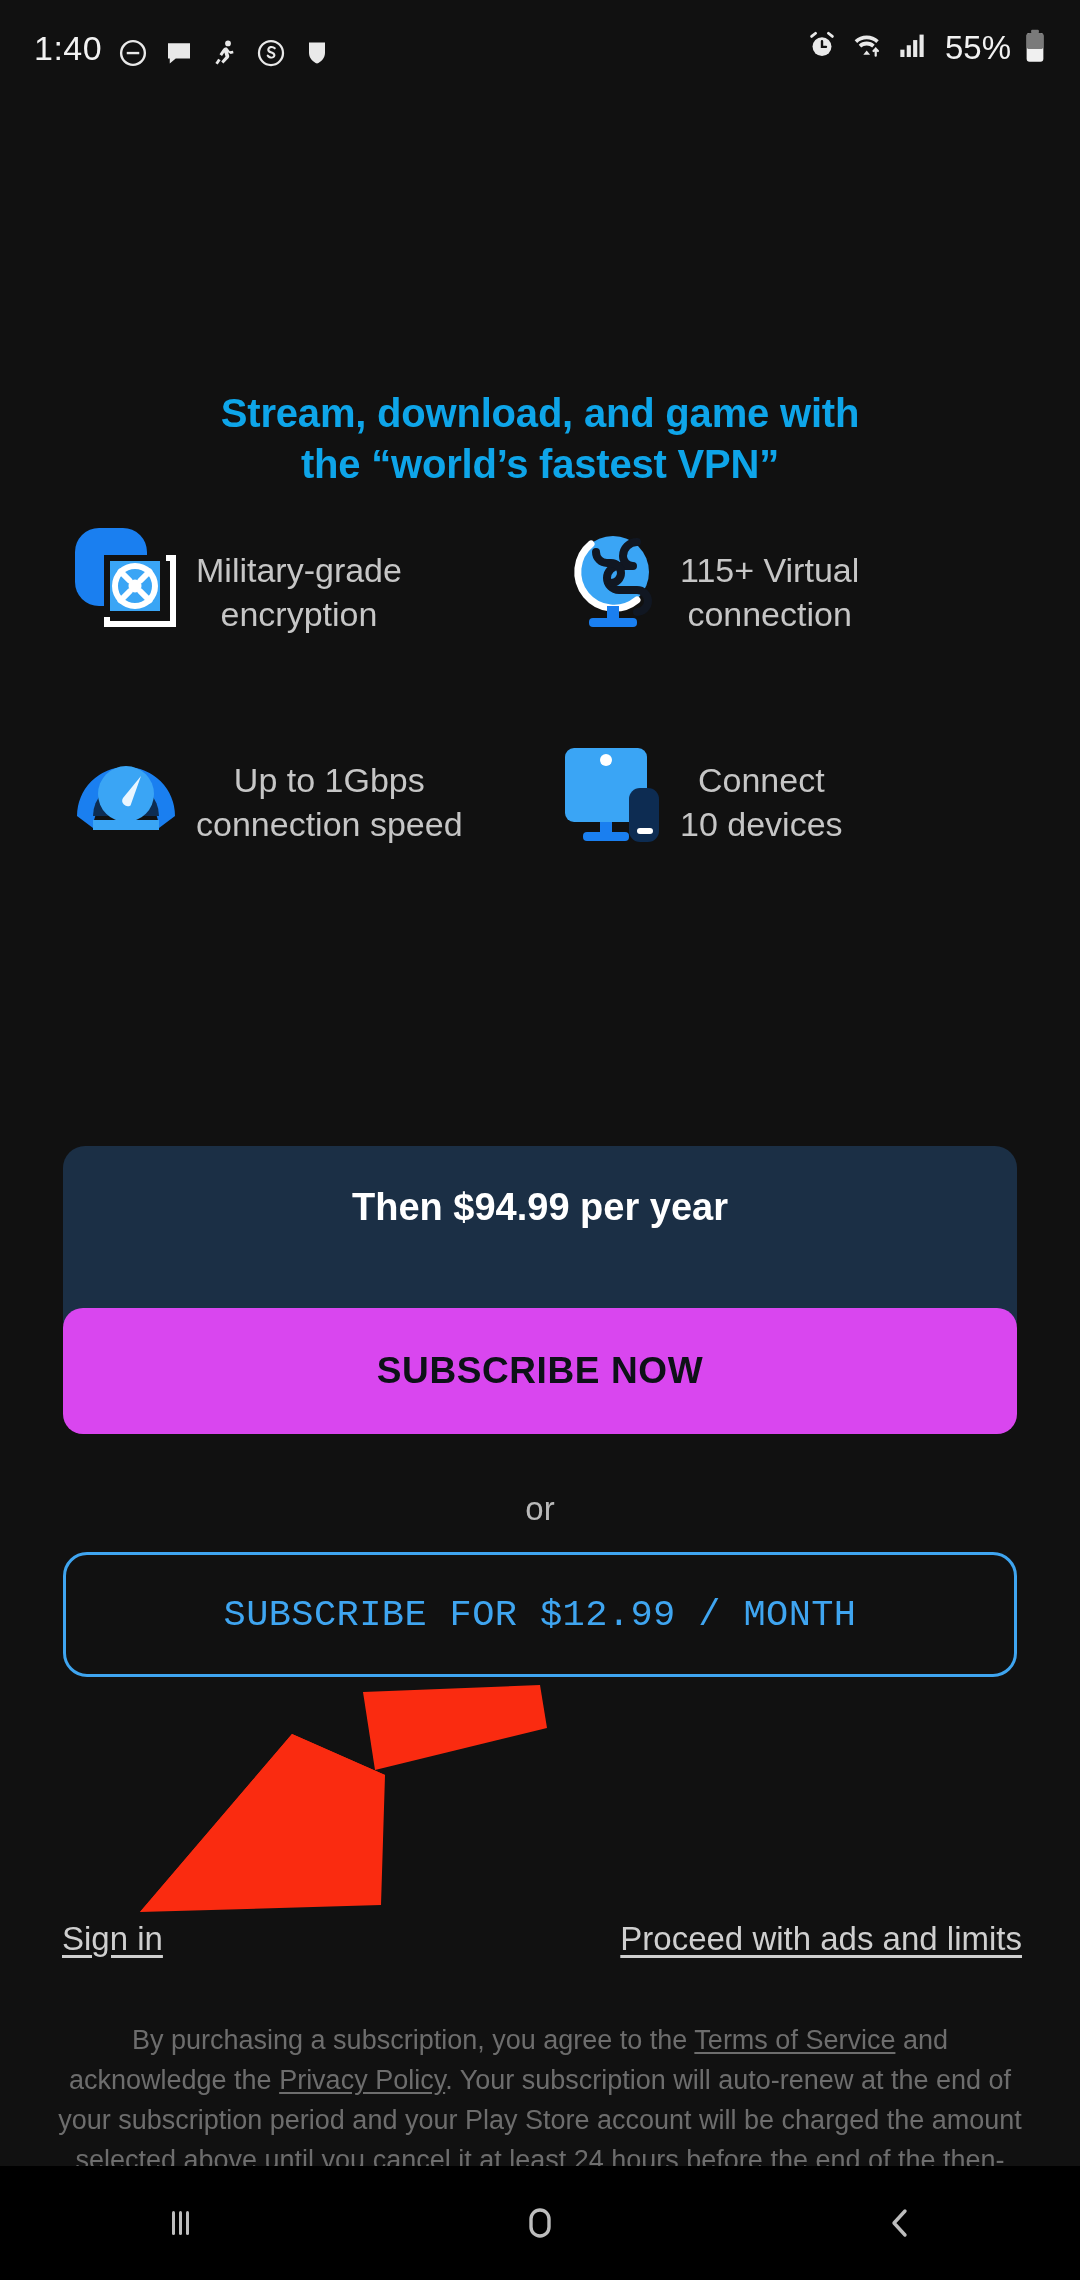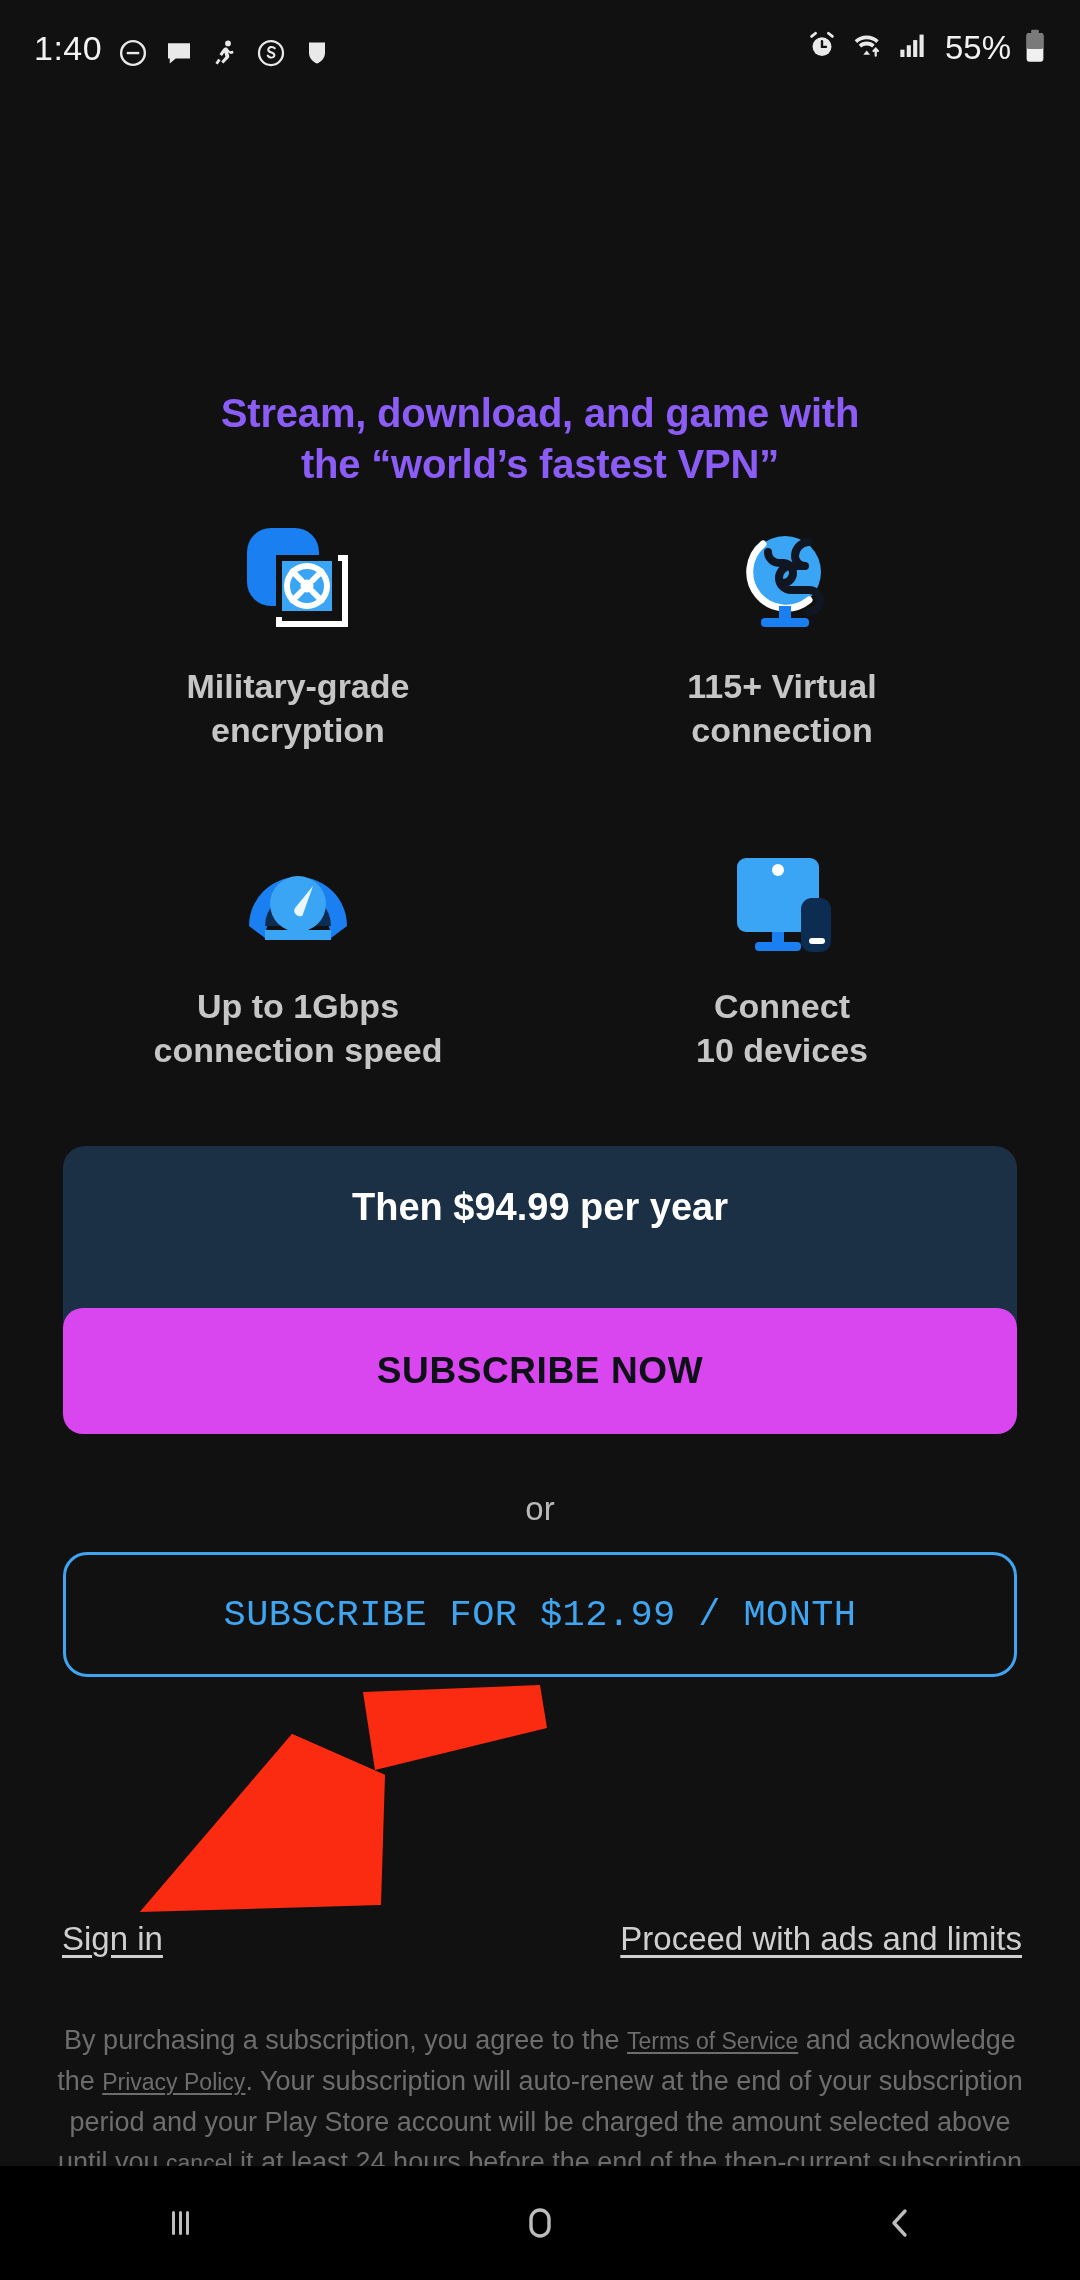--- a/index.html
+++ b/index.html
@@ -53,43 +53,42 @@
   }
   .sicon { display: block; }
 
   
   #headline {
     position: absolute;
     top: 388px;
     left: 0;
     width: 1080px;
     text-align: center;
-    color: #8b5cf6;
+    color: #0ea5e9;
     font-size: 40px;
     font-weight: bold;
     line-height: 51px;
     letter-spacing: -0.2px;
   }
   #headline .hl-line { display: block; }
 
   
   #features {
     position: absolute;
     top: 520px;
     left: 56px;
     width: 968px;
     display: grid;
     grid-template-columns: 1fr 1fr;
     grid-row-gap: 88px;
   }
   .feature {
     display: flex;
-    flex-direction: column;
+    flex-direction: row;
     align-items: center;
-    font-weight: bold;
   }
   .feature-icon {
     width: 140px;
     height: 122px;
     display: flex;
     align-items: center;
     justify-content: center;
   }
   .feature-label {
     margin-top: 22px;
@@ -216,21 +215,21 @@
     overflow: hidden;
     text-align: center;
     color: #6d6d6d;
     font-size: 27px;
     line-height: 40px;
   }
   #legal a {
     color: #6d6d6d;
     text-decoration: underline;
     text-underline-offset: 3px;
-    font-size: 23px;
+    font-size: 27px;
   }
 
   
   #nav-bar {
     position: absolute;
     bottom: 0; left: 0;
     width: 1080px;
     height: 114px;
     background: #000000;
     display: flex;

